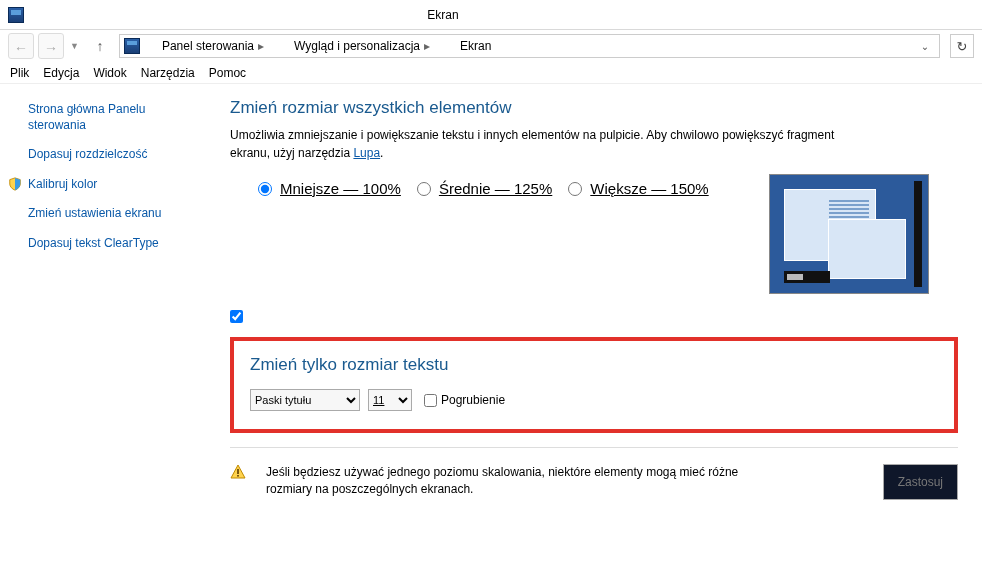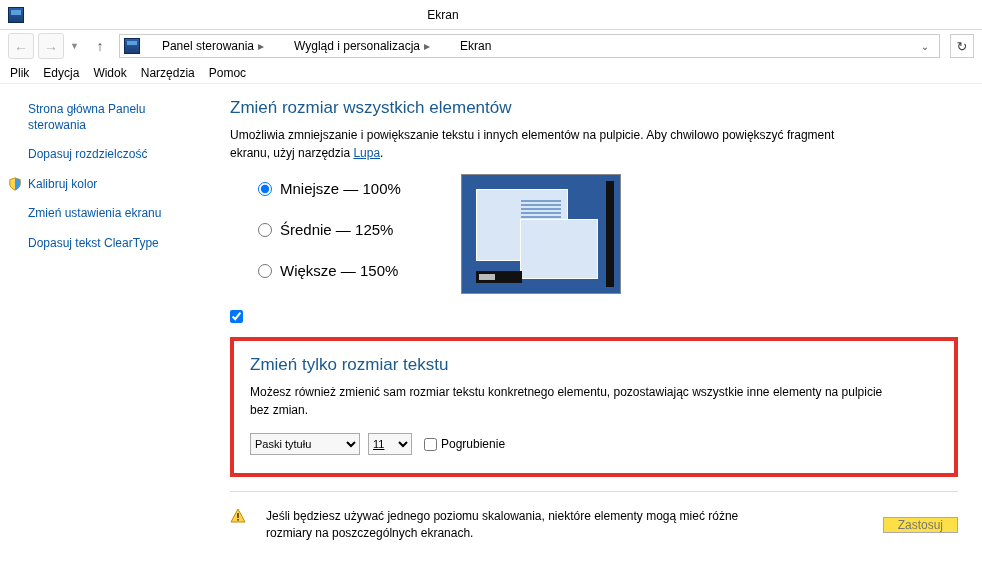--- a/index.html
+++ b/index.html
@@ -25,21 +25,21 @@
 .content { display:flex; height: calc(587px - 30px - 32px - 22px); }
 .sidebar { width: 210px; padding: 18px 10px 10px 28px; }
 .sidebar a { display:block; color:#0a59a8; font-size:12px; text-decoration:none; margin-bottom: 14px; line-height:1.3; cursor:pointer; }
 .sidebar .withicon { position:relative; }
 .sidebar .withicon .shield { position:absolute; left:-20px; top:0; width:14px; height:14px; }
 .main { flex:1; padding: 14px 24px 6px 20px; overflow:auto; position:relative; }
 h2.section { color:#1a5a8f; font-size:17px; font-weight:400; margin-bottom:8px; }
 p.desc { font-size:12px; color:#000; line-height:1.5; margin-bottom:12px; max-width:640px; }
 a.inline { color:#0a59a8; text-decoration:underline; cursor:pointer; }
 .sizerow { display:flex; align-items:flex-start; gap:60px; margin-left:28px; }
-.radios { display:flex; flex-direction:column; gap:24px; padding-top:6px; }
+.radios { display:flex; flex-direction:row; gap:16px; padding-top:6px;text-decoration:underline; }
 .radio-item { display:flex; align-items:center; gap:8px; font-size:15px; }
 .radio-item input { width:14px; height:14px; }
 .preview { width:160px; height:120px; background:#2c5a9b; border:1px solid #888; position:relative; }
 .preview .bar { position:absolute; right:6px; top:6px; bottom:6px; width:8px; background:#111; }
 .preview .win1 { position:absolute; left:14px; top:14px; width:92px; height:72px; background:#d8e6f6; border:1px solid #fff; }
 .preview .win1::before { content:""; position:absolute; right:6px; top:10px; width:40px; height:30px; background:repeating-linear-gradient(#7aa0cc,#7aa0cc 2px,#d8e6f6 2px,#d8e6f6 4px),repeating-linear-gradient(90deg,#7aa0cc,#7aa0cc 2px,#d8e6f6 2px,#d8e6f6 4px); }
 .preview .win2 { position:absolute; left:58px; top:44px; width:78px; height:60px; background:#d8e6f6; border:1px solid #fff; }
 .preview .task { position:absolute; left:14px; bottom:10px; width:46px; height:12px; background:#111; }
 .preview .task::after { content:""; position:absolute; left:3px; top:3px; width:16px; height:6px; background:#bbb; }
 .customlink { display:block; color:#0a59a8; font-size:12px; margin:18px 0 14px 0; cursor:pointer; }
@@ -48,21 +48,21 @@
 .redbox { border:4px solid #e2312a; padding:14px 16px 18px 16px; margin-bottom:14px; }
 .hr { border:none; border-top:1px solid #ddd; margin:10px 0 10px 0; }
 .selrow { display:flex; align-items:center; gap:8px; margin-top:14px; }
 .selrow select { font-size:11px; height:22px; border:1px solid #aaa; background:#f7f7f7; }
 .selrow select.wide { width:110px; }
 .selrow select.narrow { width:44px;text-decoration:underline; }
 .selrow .chk { display:flex; align-items:center; gap:4px; font-size:12px; margin-left:4px; }
 .warnbox { display:flex; align-items:flex-start; gap:20px; padding:6px 0; }
 .warnbox .wicon { width:16px; height:16px; flex-shrink:0; }
 .warnbox .wtext { font-size:12px; line-height:1.45; flex:1; max-width:500px; }
-.applybtn { height:16px; padding:0 14px; font-size:12px; border:1px solid #aaa; background:#fde047; color:#777; cursor:default; margin-left:auto; align-self:center; }
+.applybtn { height:36px; padding:0 14px; font-size:12px; border:1px solid #aaa; background:#0f172a; color:#777; cursor:default; margin-left:auto; align-self:center; }
 .shield svg, .wicon svg { width:100%; height:100%; }
 </style>
 </head>
 <body>
 
 <div class="titlebar">
   <span class="appicon"></span>
   <span class="title">Ekran</span>
   <span class="winbtns"></span>
 </div>
@@ -137,21 +137,20 @@
       </div>
     </div>
 
 
     <label class="chkrow">
       <input type="checkbox" checked="" style="">
     </label>
 
     <div class="redbox">
       <h2 class="section">Zmień tylko rozmiar tekstu</h2>
-      <p class="desc">Możesz również zmienić sam rozmiar tekstu konkretnego elementu, pozostawiając wszystkie inne elementy na pulpicie bez zmian.</p>
       <div class="selrow">
         <select class="wide">
           <option>Paski tytułu</option>
         </select>
         <select class="narrow">
           <option>11</option>
         </select>
         <label class="chk">
           <input type="checkbox" style="">
           <span>Pogrubienie</span>

